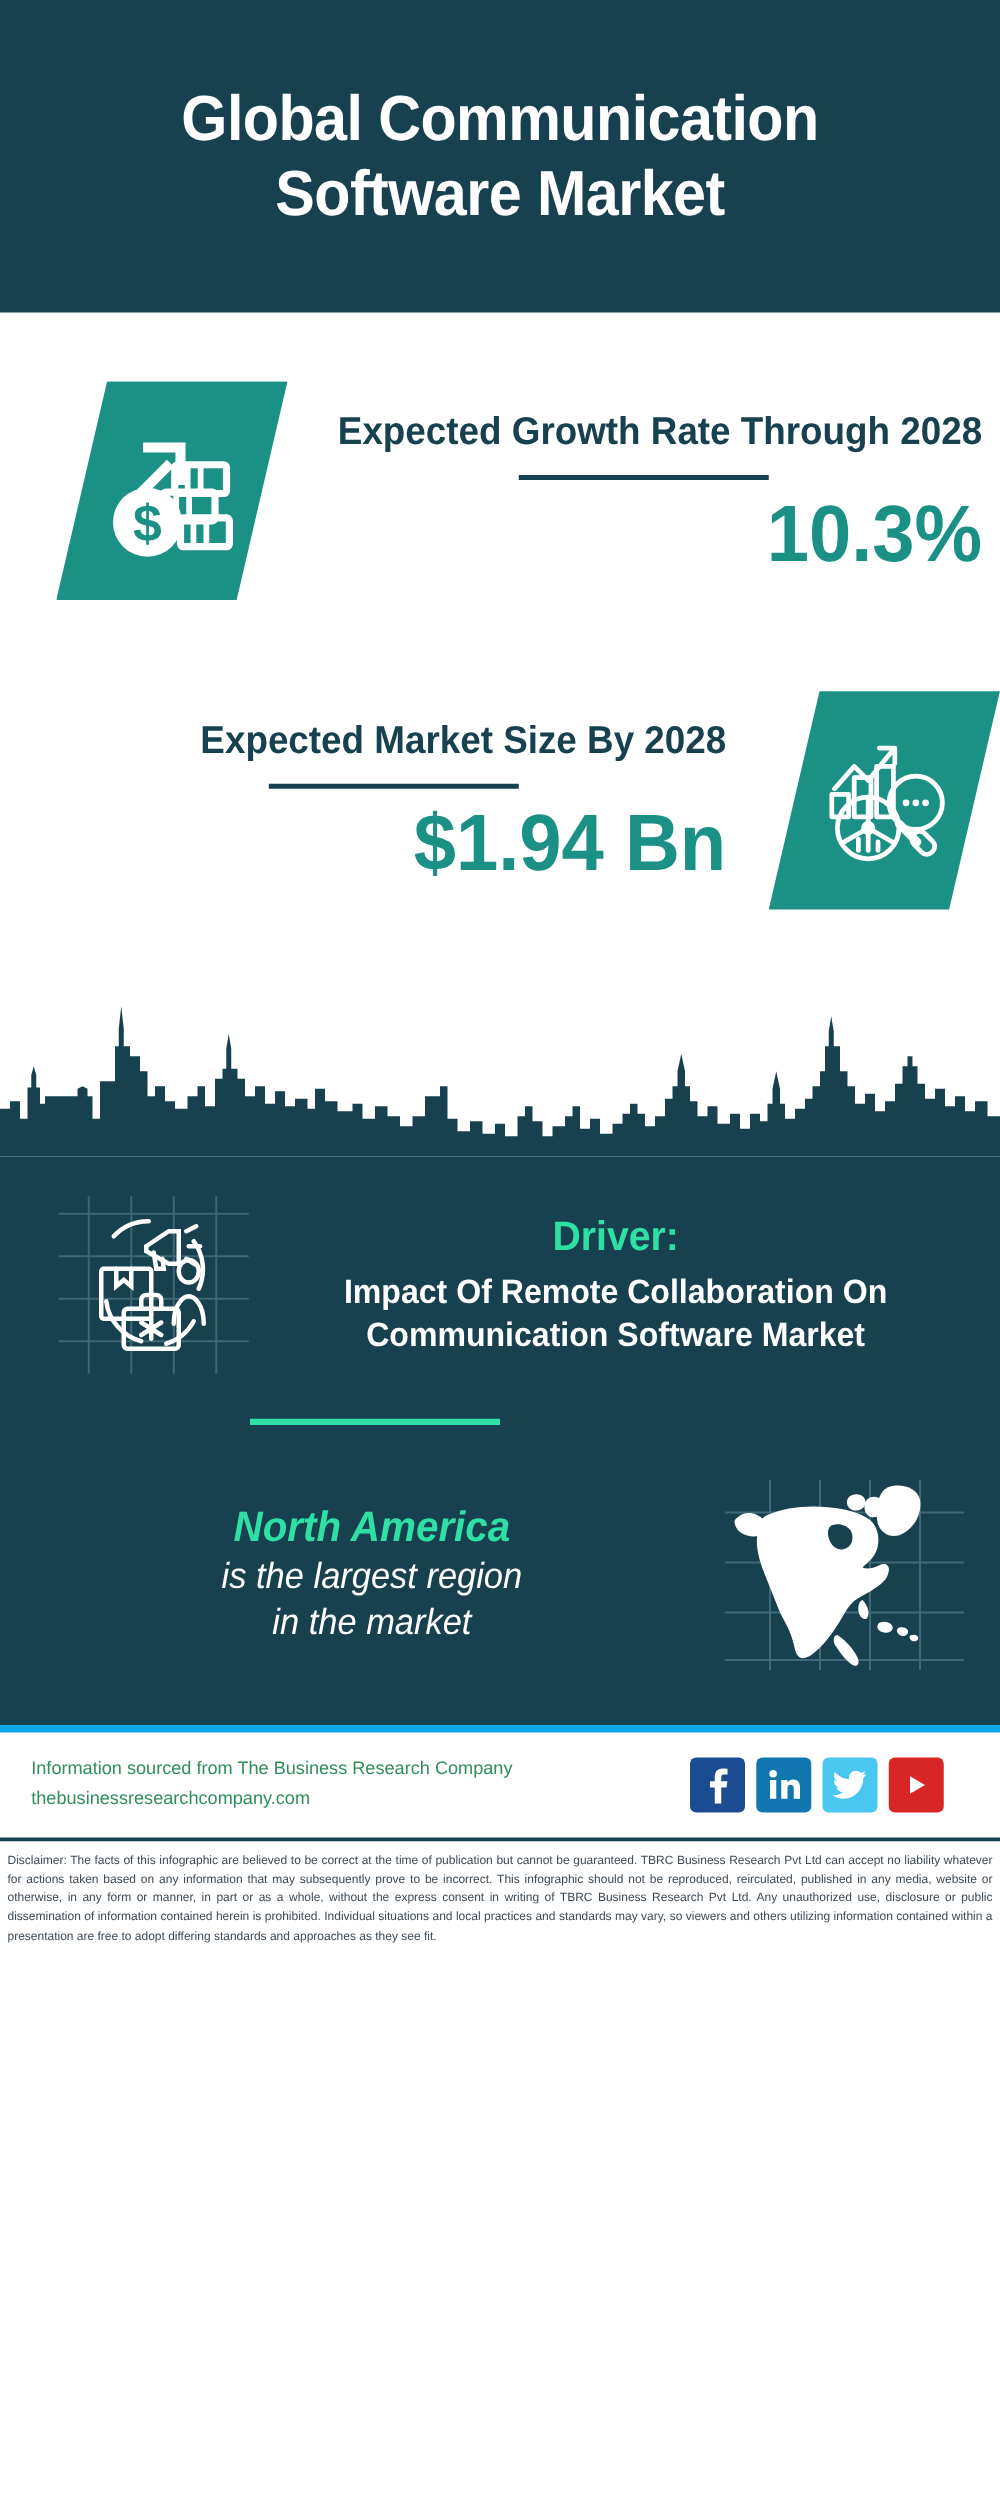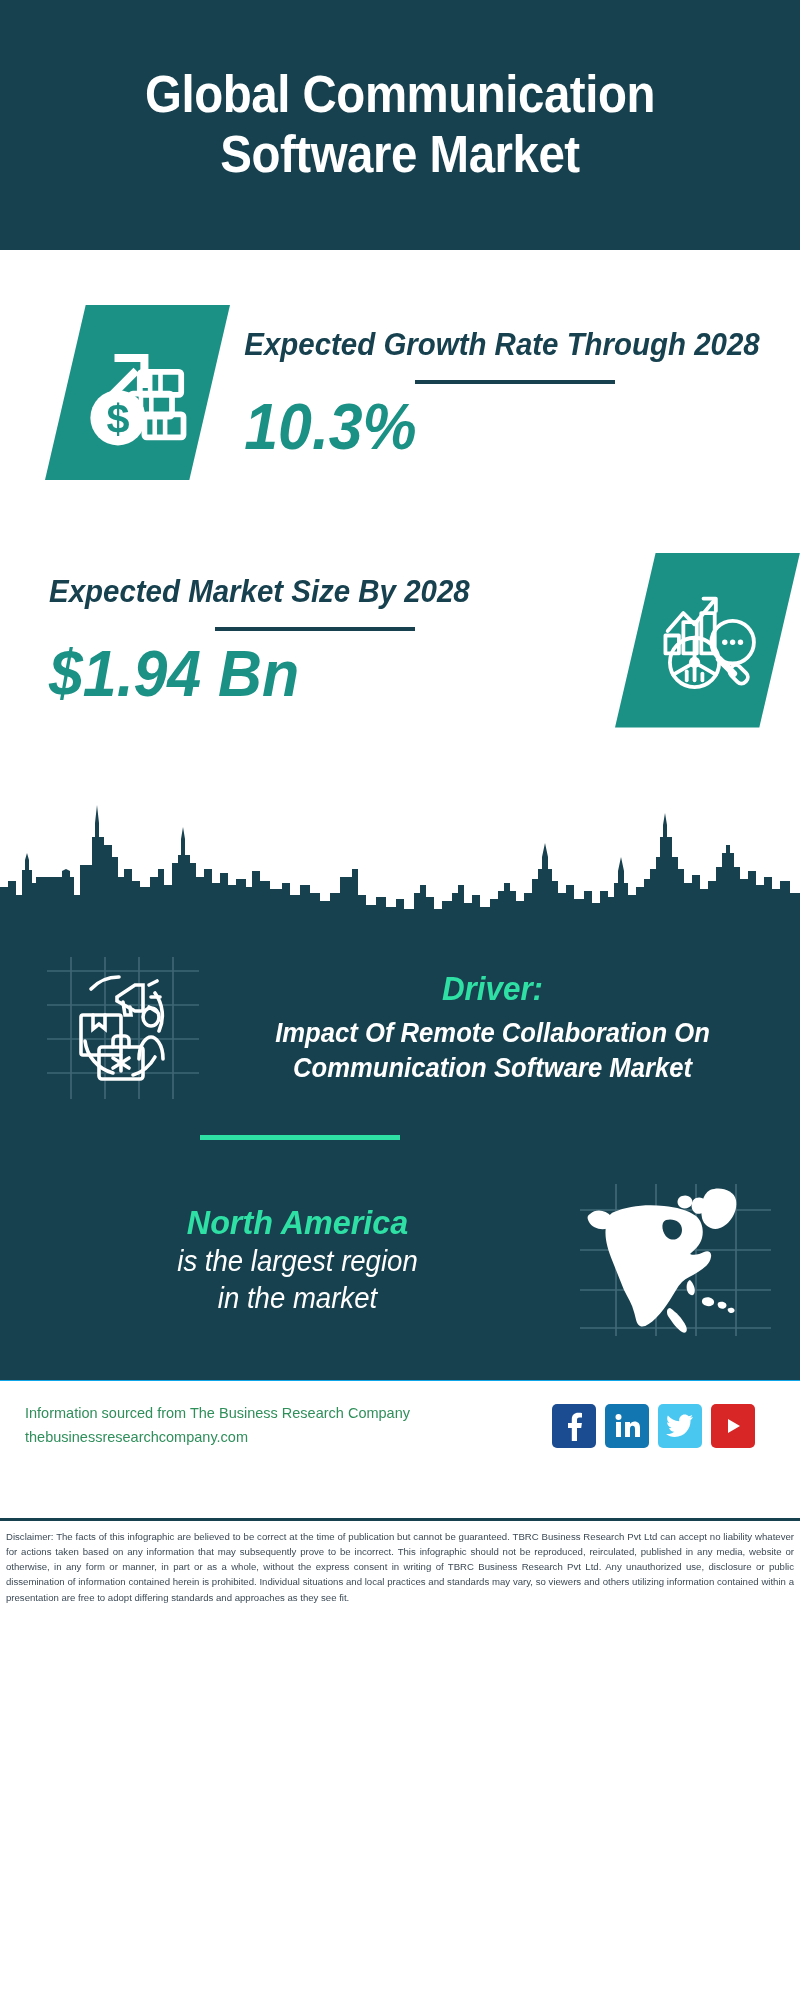--- a/index.html
+++ b/index.html
@@ -55,22 +55,21 @@
   }
   .pgram-2 {
     width: 185px;
     height: 175px;
     margin-left: 20px;
     clip-path: polygon(22% 0%, 100% 0%, 78% 100%, 0% 100%);
   }
 
   .stat-text {
     flex: 1;
-    text-align: left;
-    font-style: italic;
+    text-align: right;
   }
   .stat-label {
     color: #17414f;
     font-size: 31px;
     font-weight: bold;
     line-height: 1.35;
     transform: scaleX(0.95);
   }
   .stat-divider {
     width: 200px;
@@ -101,21 +100,20 @@
   .dark-section {
     background: #17414f;
     width: 800px;
     padding-bottom: 10px;
   }
 
   .driver-row {
     display: flex;
     align-items: center;
     padding: 28px 0 0 0;
-    font-style: italic;
   }
   .driver-icon-box {
     width: 185px;
     height: 150px;
     margin-left: 30px;
     flex: none;
     display: flex;
     align-items: center;
     justify-content: center;
     position: relative;
@@ -182,21 +180,21 @@
     justify-content: center;
   }
 
   
   .footer {
     height: 90px;
     background: #ffffff;
     display: flex;
     align-items: center;
     padding: 0 25px;
-    border-top: 1px solid #0ea5e9;
+    border-top: 6px solid #0ea5e9;
   }
   .footer-text {
     flex: 1;
     color: #2f8f5b;
     font-size: 14.5px;
     line-height: 1.65;
   }
   .social-row { display: flex; gap: 9px; padding-right: 20px; }
   .social-icon {
     width: 44px; height: 44px;
@@ -209,21 +207,20 @@
   .s-yt { background: #d82525; }
 
   
   .disclaimer {
     border-top: 3px solid #17414f;
     padding: 8px 6px 6px 6px;
     color: #3c4a56;
     font-size: 9.6px;
     line-height: 1.58;
     text-align: justify;
-    margin-top: 48px;
   }
 </style>
 </head>
 <body>
 
 <div class="header">
   <div class="header-title">Global Communication Software Market</div>
 </div>
 
 <div class="stat-row stat-row-1">

